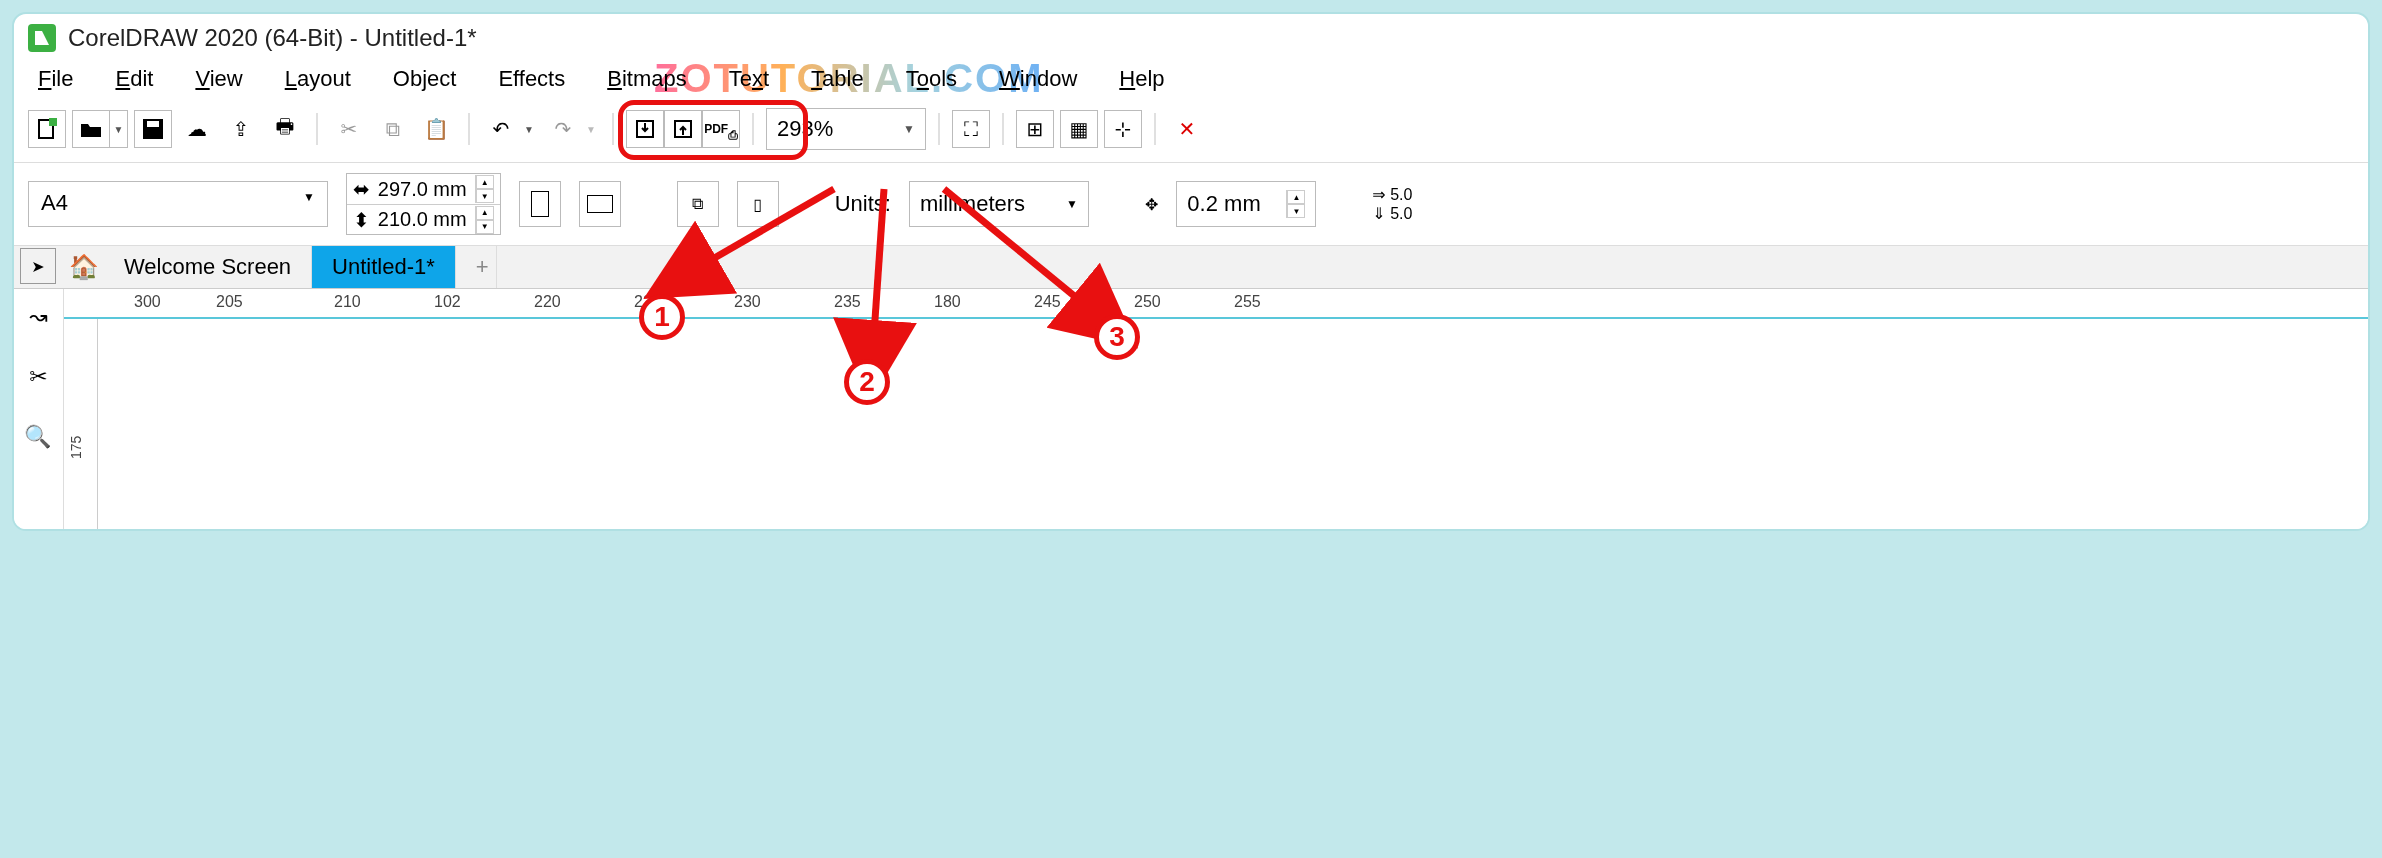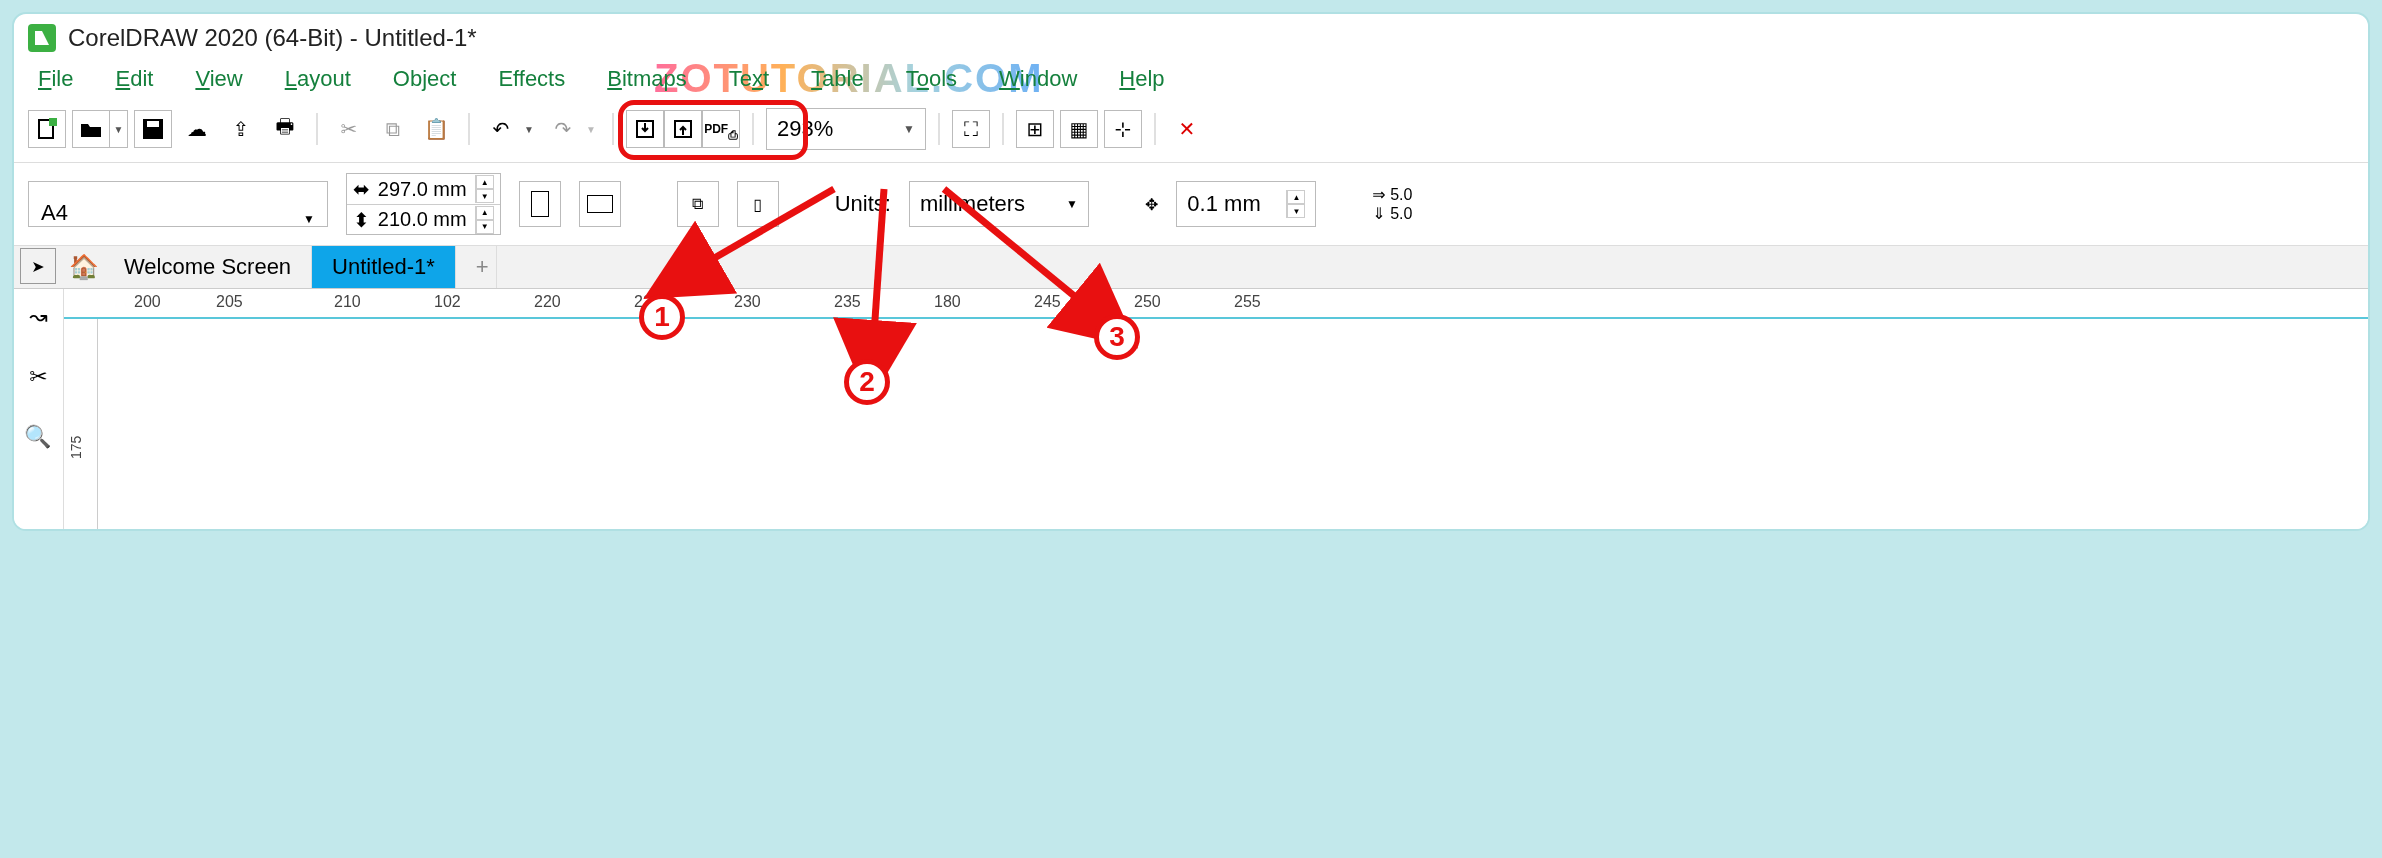--- a/index.html
+++ b/index.html
@@ -1,33 +1,33 @@
 <!DOCTYPE html>
 <html><head>
 <meta charset="utf-8">
 <style>
 * { box-sizing: border-box; margin: 0; padding: 0; font-family: "Segoe UI", Tahoma, sans-serif; }
 body { background: #c2e8eb; padding: 12px; }
 .window { background: #fff; border: 2px solid #b0e0e3; border-radius: 14px; overflow: hidden; position: relative; }
 .titlebar { display: flex; align-items: flex-end; gap: 12px; padding: 10px 14px 6px; }
 .appicon { width: 28px; height: 28px; background: #3cb043; border-radius: 4px; display: flex; align-items: center; justify-content: center; }
 .title { font-size: 24px; color: #222; }
-.menubar { display: flex; gap: 42px; padding: 8px 24px 10px; font-size: 22px; color: #15803d; }
+.menubar { display: flex; gap: 42px; padding: 8px 24px 10px; font-size: 22px; color: #000000; }
 .menubar span { position: relative; cursor: default; }
 .menubar span .ul { text-decoration: underline; }
 .toolbar { display: flex; align-items: center; gap: 6px; padding: 6px 14px 12px; border-bottom: 1px solid #ddd; }
 .tbtn { width: 38px; height: 38px; border: 1px solid #bbb; background: #fff; display: flex; align-items: center; justify-content: center; font-size: 20px; }
 .tbtn.noborder { border: none; }
 .tsep { width: 2px; height: 32px; background: #e0e0e0; margin: 0 6px; }
 .dd { display: flex; align-items: center; }
 .dd .arrow { width: 18px; height: 38px; border: 1px solid #bbb; border-left: none; display:flex; align-items:center; justify-content:center; font-size:10px; color:#555; }
 .zoom { width: 160px; height: 42px; border: 1px solid #bbb; display:flex; align-items:center; padding: 0 10px; font-size: 22px; }
 .zoom .zarrow { margin-left:auto; font-size:12px; color:#555;}
 .propbar { display: flex; align-items: center; gap: 18px; padding: 10px 14px; border-bottom: 1px solid #ddd; }
-.pagesize { width: 300px; height: 46px; border: 1px solid #bbb; display:flex; align-items:flex-end; padding:0 12px; font-size:22px;}
+.pagesize { width: 300px; height: 46px; border: 1px solid #bbb; display:flex; align-items:flex-start; padding:8px 12px; font-size:22px;}
 .pagesize .arr { margin-left:auto; font-size:12px;}
 .dimbox { display:flex; flex-direction:column; border:1px solid #bbb;}
 .dimrow { display:flex; align-items:center; height:30px; font-size:20px; padding:0 6px; gap:8px;}
 .dimrow + .dimrow { border-top:1px solid #ccc;}
 .spin { display:flex; flex-direction:column; margin-left:auto; border-left:1px solid #ccc;}
 .spin div { width:18px; height:14px; font-size:8px; display:flex; align-items:center; justify-content:center; border:1px solid #ccc;}
 .pbtn { width:42px; height:46px; border:1px solid #bbb; display:flex; align-items:center; justify-content:center;}
 .unitslabel { font-size:22px;}
 .unitsdd { width:180px; height:46px; border:1px solid #bbb; display:flex; align-items:center; padding:0 10px; font-size:22px;}
 .tabs { display:flex; align-items:center; background:#f2f2f2; border-bottom:1px solid #ccc; padding-left:50px; position:relative;}
@@ -193,21 +193,21 @@
     <div class="pbtn">▯</div>
     <div style="width:20px"></div>
     <span class="unitslabel">Units:</span>
     <div class="unitsdd">
         <span>millimeters</span>
         <span style="margin-left:auto;font-size:12px">▼</span>
       </div>
     <div style="width:20px"></div>
     <span>✥</span>
     <div class="unitsdd" style="width:140px">
-        <span>0.1 mm</span>
+        <span>0.2 mm</span>
         <div class="spin" style="margin-left:auto">
           <div>▲</div>
           <div>▼</div>
         </div>
       </div>
     <div style="width:20px"></div>
     <div style="display:flex;flex-direction:column;font-size:16px">
       <div>⇒ <span>5.0</span></div>
       <div>⇓ <span>5.0</span></div>
     </div>
@@ -222,21 +222,21 @@
   </div>
 
   <div class="workspace">
     <div class="toolbox">
       <div class="tool">↝</div>
       <div class="tool">✂</div>
       <div class="tool">🔍</div>
     </div>
     <div class="canvas">
       <div class="ruler">
-        <span class="tick" style="left:70px">200</span>
+        <span class="tick" style="left:70px">300</span>
         <span class="tick" style="left:152px">205</span>
         <span class="tick" style="left:270px">210</span>
         <span class="tick" style="left:370px">102</span>
         <span class="tick" style="left:470px">220</span>
         <span class="tick" style="left:570px">225</span>
         <span class="tick" style="left:670px">230</span>
         <span class="tick" style="left:770px">235</span>
         <span class="tick" style="left:870px">180</span>
         <span class="tick" style="left:970px">245</span>
         <span class="tick" style="left:1070px">250</span>

